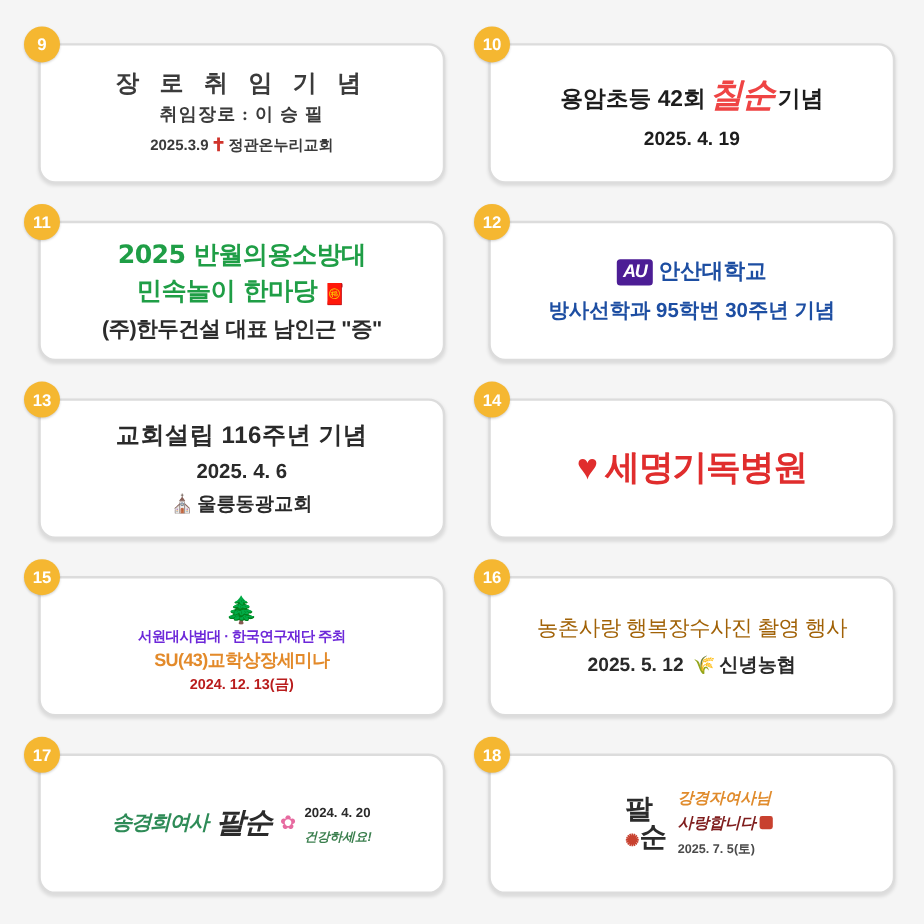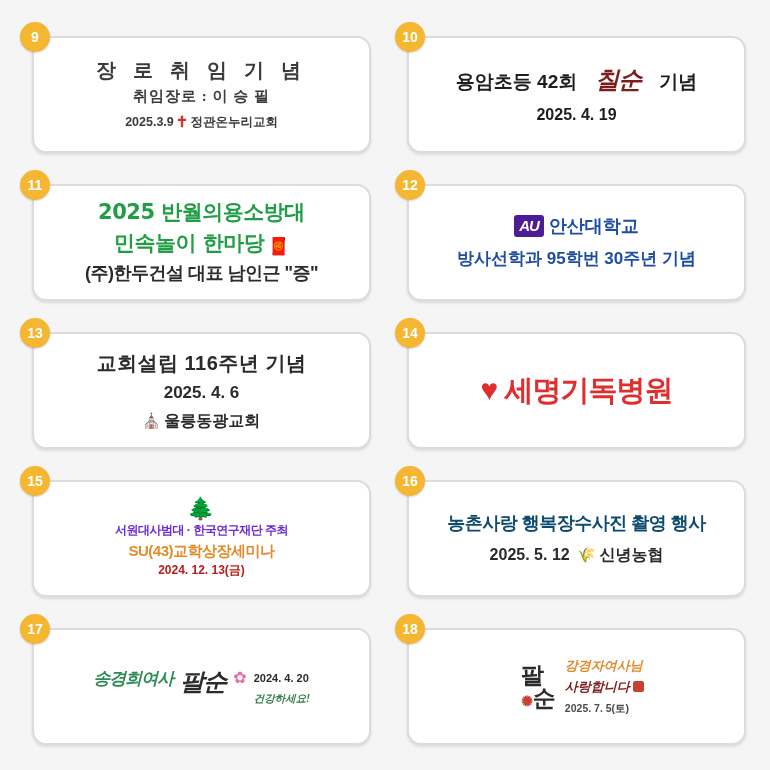--- a/index.html
+++ b/index.html
@@ -99,27 +99,27 @@
     vertical-align: -1px;
     margin: 0 2px;
   }
   
   .c10-l1 {
     font-size: 19px;
     font-weight: bold;
     color: #1d1d1d;
   }
   .c10-hand {
-    color: #7f1d1d;
+    color: #ef4444;
     font-family: "DejaVu Serif", serif;
     font-style: italic;
-    font-size: 24px;
+    font-size: 28px;
     font-weight: bold;
     letter-spacing: -1px;
-    margin: 0 18px;
+    margin: 0 3px;
   }
   .c10-l2 {
     font-size: 16px;
     font-weight: bold;
     color: #1d1d1d;
     margin-top: 8px;
   }
   
   .c11-l1 {
     font-size: 21px;
@@ -238,39 +238,39 @@
   }
   .c15-l3 {
     font-size: 12px;
     font-weight: bold;
     color: #b91c1c;
     margin-top: 3px;
   }
   
   .c16-l1 {
     font-size: 18px;
-    font-weight: bold;
-    color: #0c4a6e;
+    font-weight: normal;
+    color: #a16207;
     letter-spacing: -0.5px;
   }
   .c16-l2 {
     font-size: 16px;
     font-weight: bold;
     color: #2a2a2a;
     margin-top: 8px;
   }
   .nh-mark {
     color: #e8a21c;
     font-size: 15px;
     margin: 0 3px 0 8px;
   }
   
   .c17-row {
     display: flex;
-    align-items: flex-start;
+    align-items: center;
     justify-content: center;
     gap: 7px;
   }
   .c17-name {
     font-size: 17px;
     font-weight: bold;
     color: #2e8b57;
     font-family: "DejaVu Serif", serif;
     font-style: italic;
     letter-spacing: -1px;

